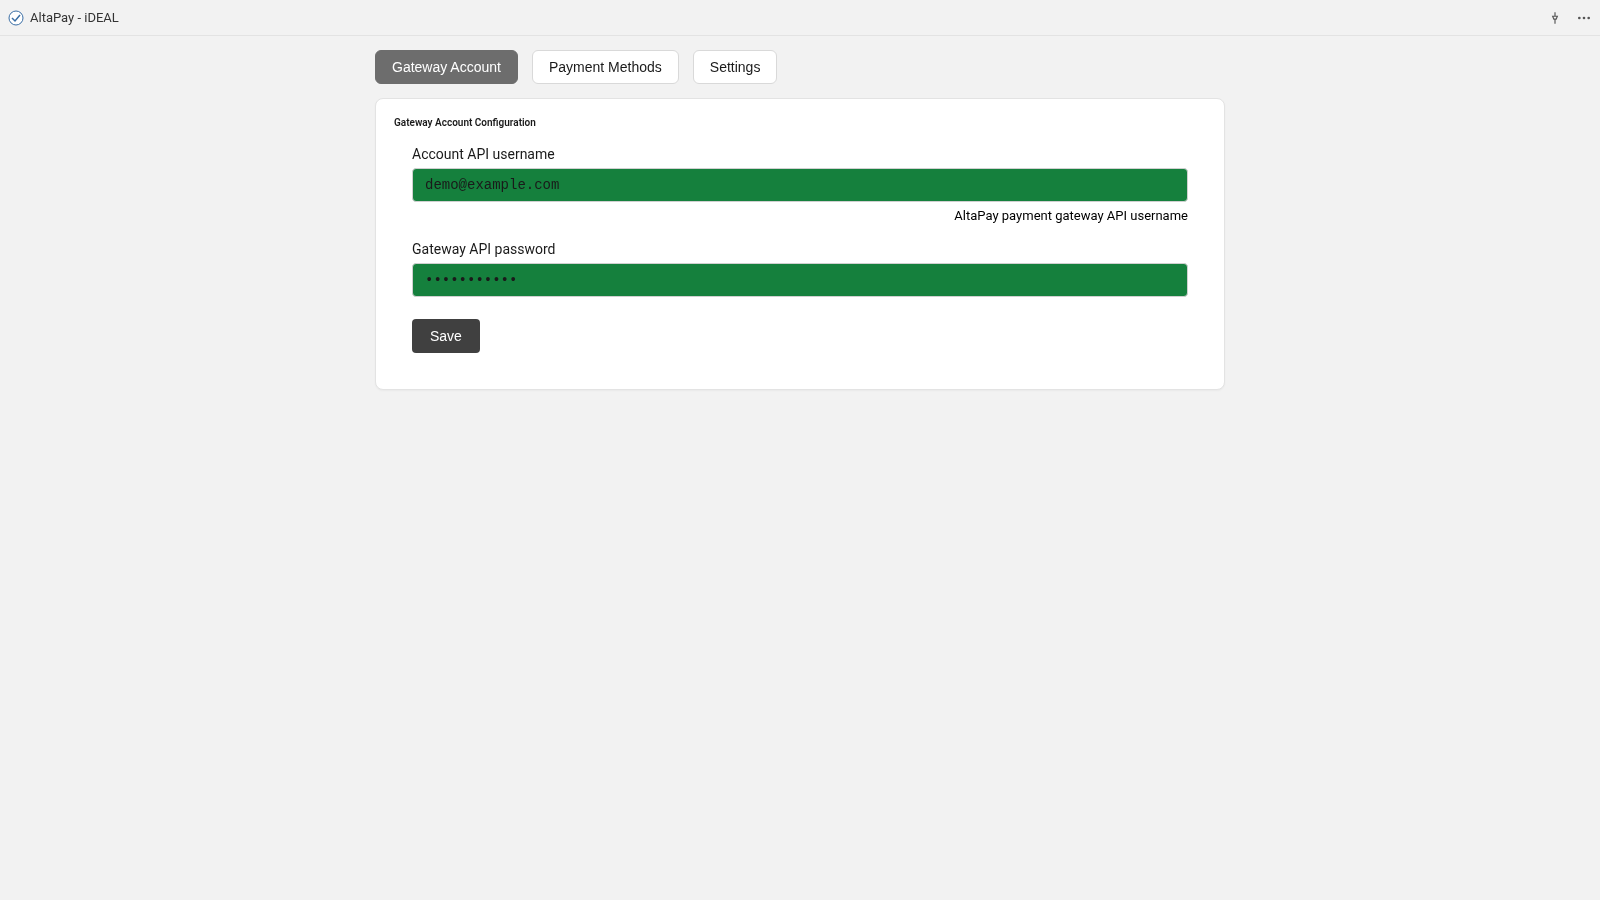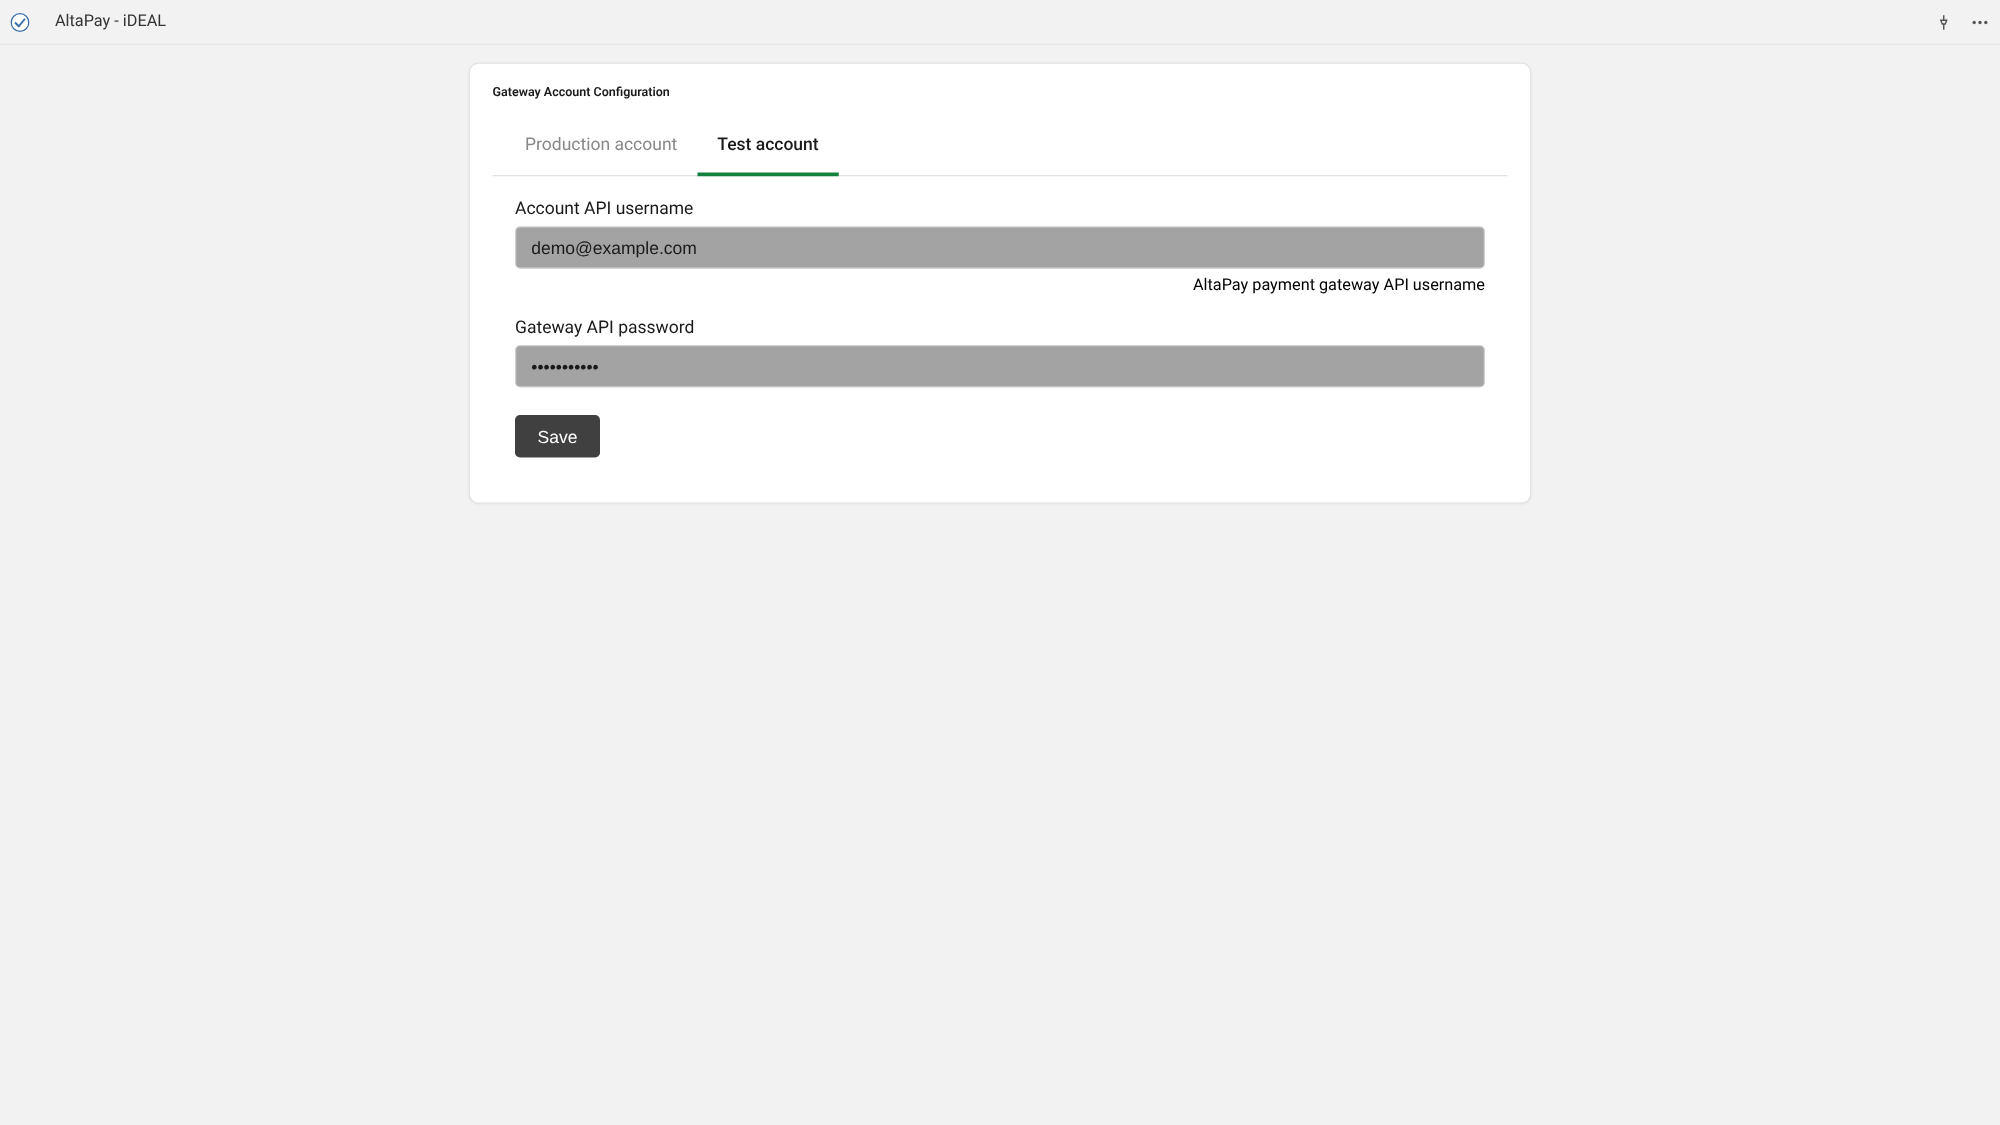--- a/index.html
+++ b/index.html
@@ -17,21 +17,21 @@
     background: #f2f2f2;
     border-bottom: 1px solid #e3e3e3;
     display: flex;
     align-items: center;
     justify-content: space-between;
     padding: 0 8px;
   }
   .header-left {
     display: flex;
     align-items: center;
-    gap: 20px;
+    gap: 6px;
   }
   .app-icon {
     width: 16px;
     height: 16px;
     display: flex;
     align-items: center;
     justify-content: center;
   }
   .app-title {
     font-size: 13px;
@@ -130,22 +130,22 @@
     color: #1a1a1a;
     margin-bottom: 6px;
   }
   .form-input {
     width: 100%;
     border: 1px solid #d0d0d0;
     border-radius: 4px;
     padding: 8px 12px;
     font-size: 14px;
     color: #1a1a1a;
-    background: #a3a3a3;
-    font-family: Liberation Sans, sans-serif;
+    background: #15803d;
+    font-family: Liberation Mono, monospace;
   }
   .form-help {
     font-size: 13px;
     color: #000000;
     margin-top: 6px;
     text-align: right;
   }
 
   
   .save-button {
@@ -184,28 +184,29 @@
           <circle cx="12" cy="12" r="2"></circle>
           <circle cx="19" cy="12" r="2"></circle>
       </svg>
     </span>
   </div>
 </div>
 
 <div class="content-wrapper">
   <div class="content">
 
+    <div class="nav-pills">
+      <button class="nav-pill active">Gateway Account</button>
+      <button class="nav-pill">Payment Methods</button>
+      <button class="nav-pill">Settings</button>
+    </div>
 
     <div class="card">
       <div class="card-title">Gateway Account Configuration</div>
 
-      <div class="subtab-row">
-        <div class="subtab">Production account</div>
-        <div class="subtab active">Test account</div>
-      </div>
 
       <div class="form-section">
 
         <div class="form-group">
           <label class="form-label">Account API username</label>
           <input type="text" class="form-input" value="demo@example.com" style="">
           <div class="form-help">AltaPay payment gateway API username</div>
         </div>
 
         <div class="form-group">

